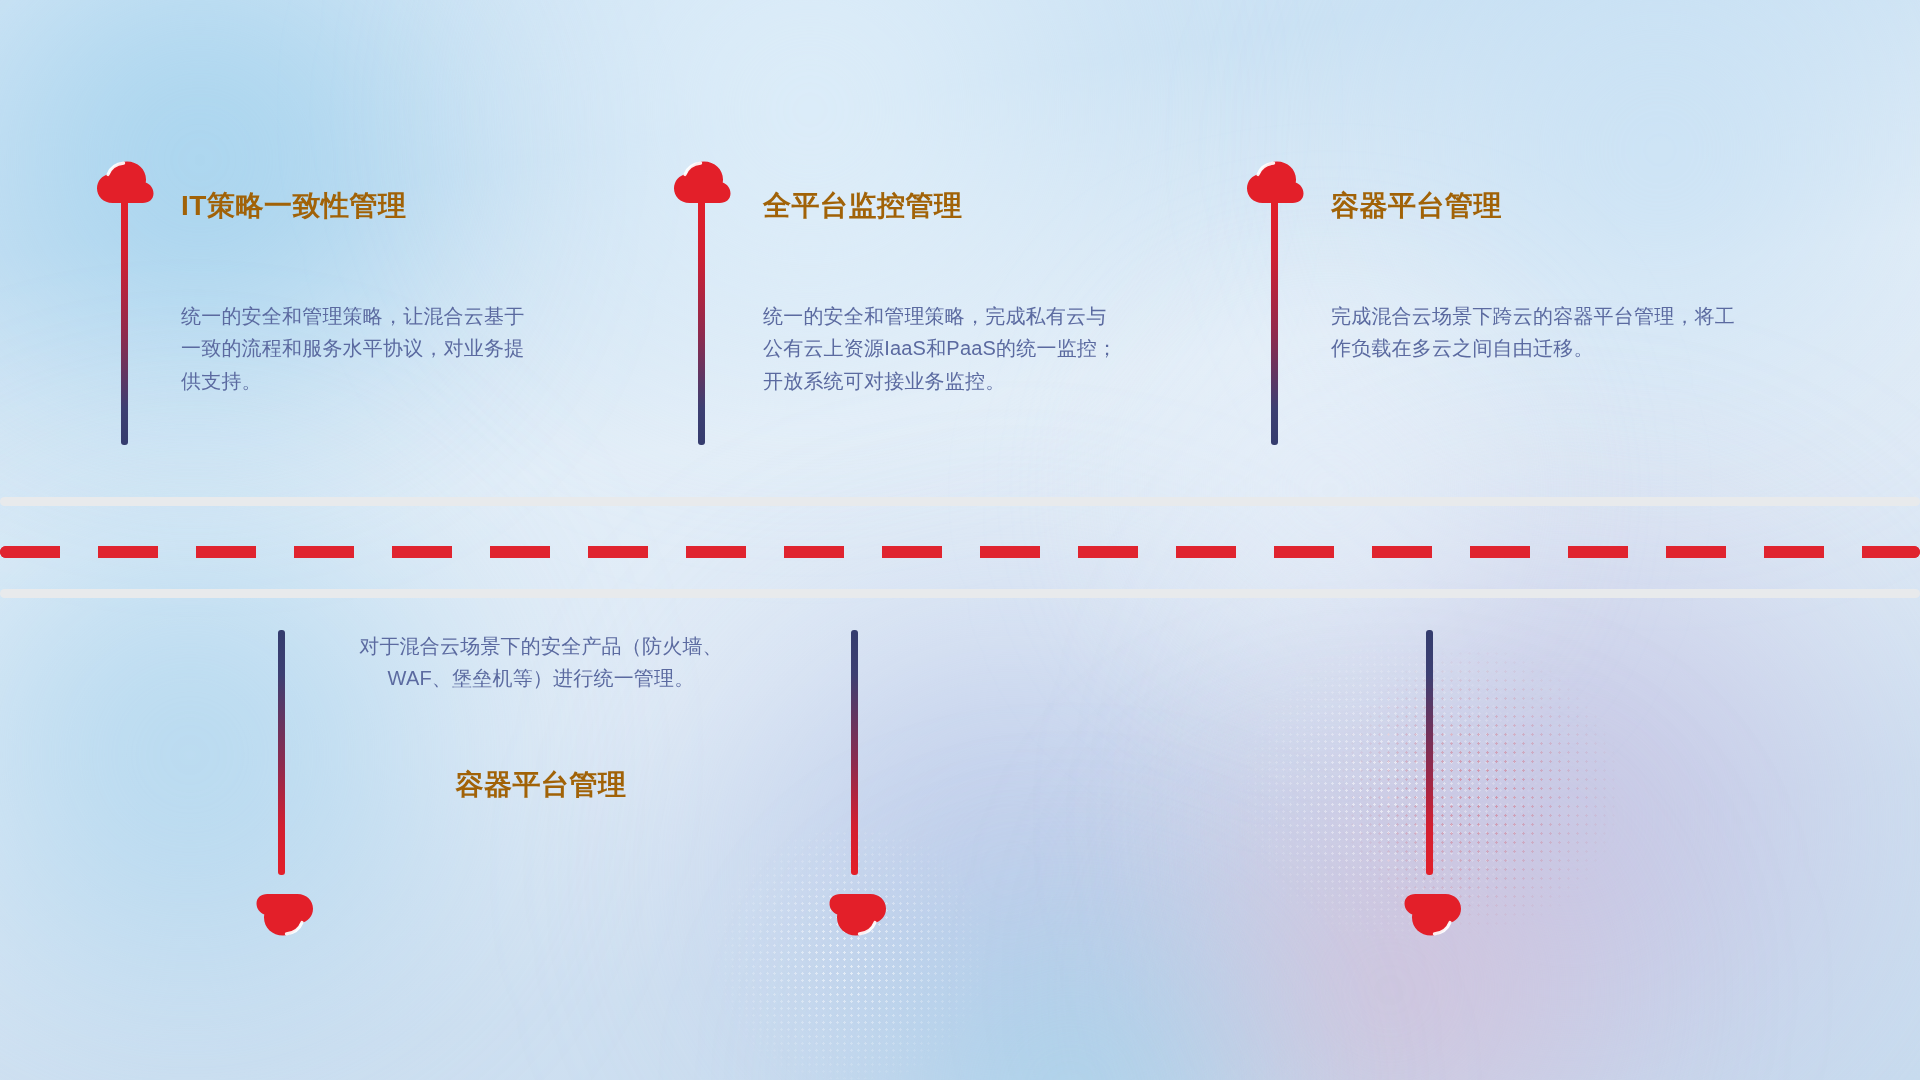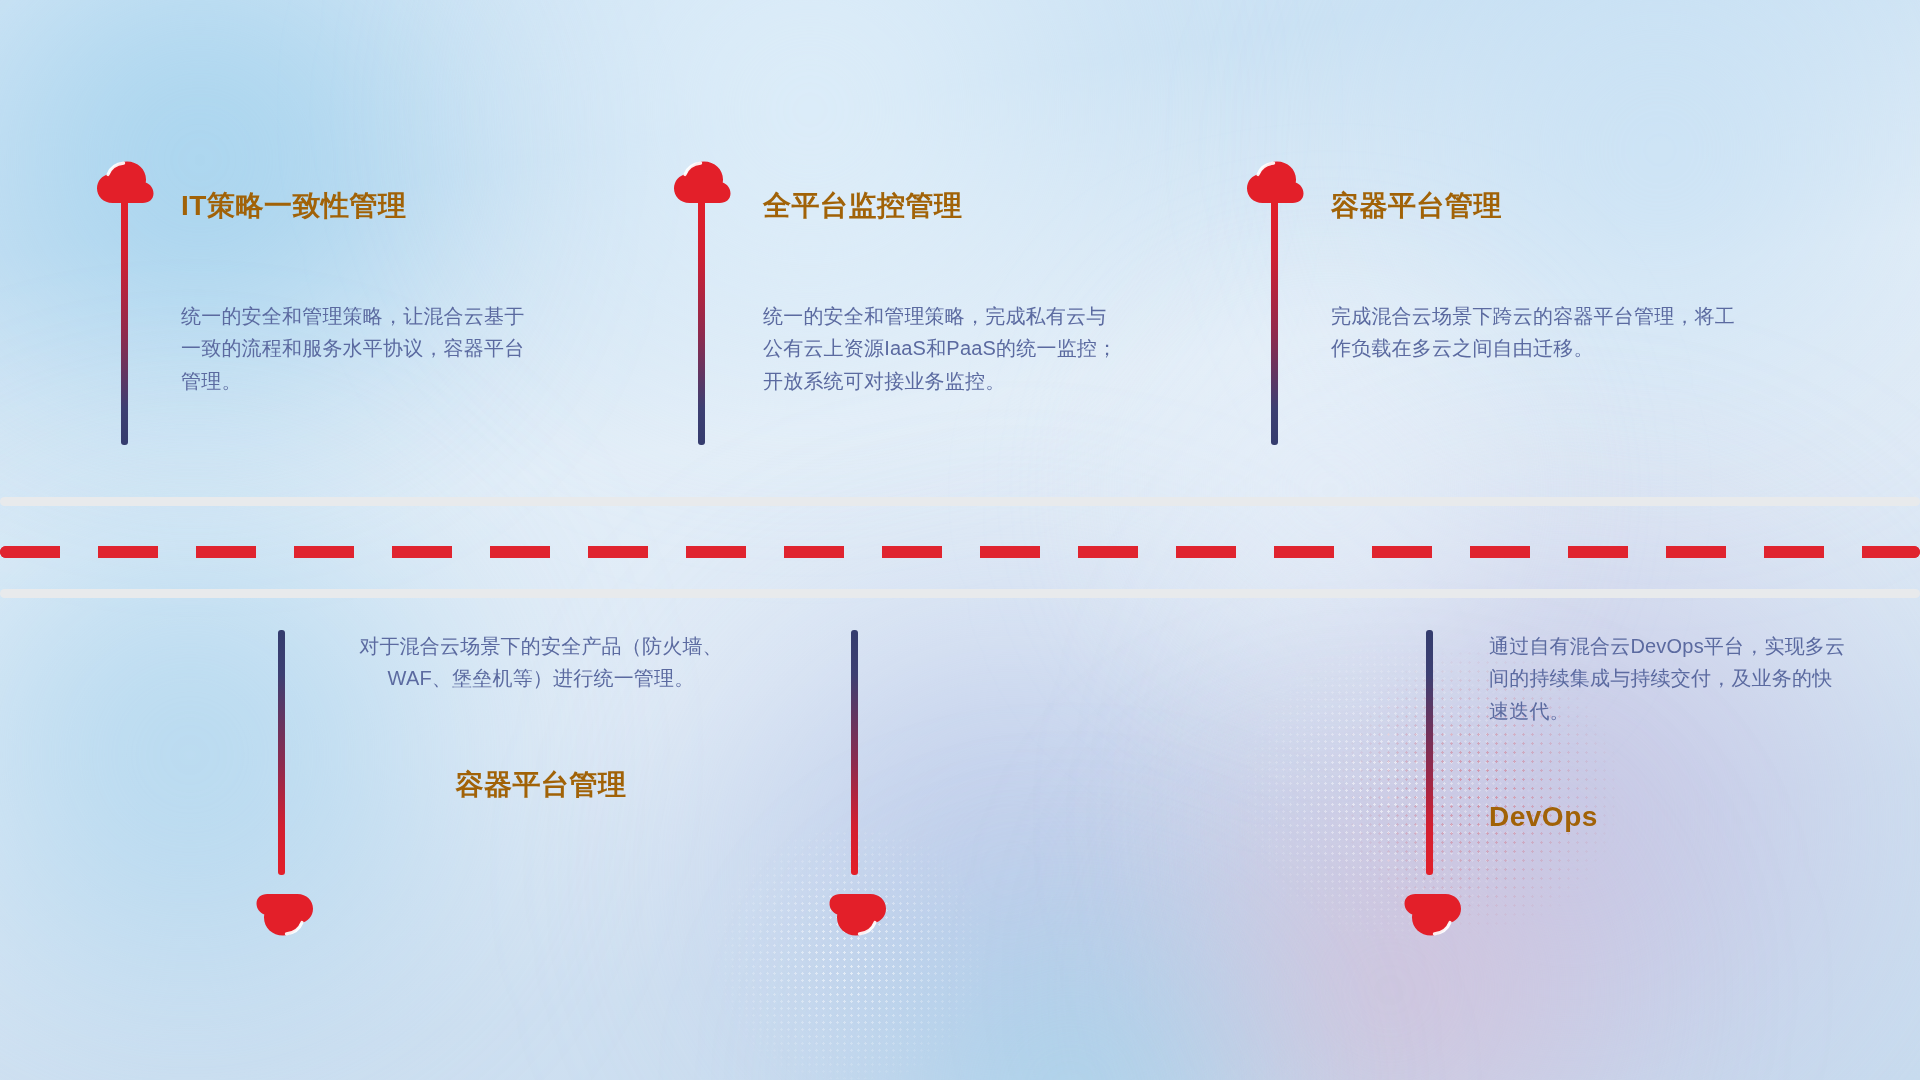--- a/index.html
+++ b/index.html
@@ -130,21 +130,21 @@
         <div class="cloud">
           <svg viewBox="0 0 60 44" xmlns="http://www.w3.org/2000/svg">
             <path d="M17.5 43C8.4 43 2 36.6 2 28.3c0-7.4 5.3-13.4 12.6-14.4C17.2 6.4 24 1.5 32 1.5c10.6 0 19 7.8 19 18.1 0 1 -.1 2 -.3 3 4.6 1.6 7.8 5.8 7.8 10.9 0 5.9-4.6 9.5-10.8 9.5z" fill="#e31f29"></path>
             <path d="M13 14.5c2.6-6.6 8.6-10.6 15.6-11.3" stroke="#ffffff" stroke-width="3.2" stroke-linecap="round" fill="none" opacity="0.92"></path>
           </svg>
         </div>
         <div class="stem stem-down"></div>
       </div>
       <div style="margin-left:26px;">
         <div class="title" style="margin-top:32px;">IT策略一致性管理</div>
-        <div class="desc" style="margin-top:80px; width:360px;">统一的安全和管理策略，让混合云基于一致的流程和服务水平协议，容器平台管理。</div>
+        <div class="desc" style="margin-top:80px; width:360px;">统一的安全和管理策略，让混合云基于一致的流程和服务水平协议，对业务提供支持。</div>
       </div>
     </div>
   </div>
 
   <div class="col col-top" style="left:672px; top:160px;">
     <div class="head">
       <div style="display:flex;flex-direction:column;align-items:flex-start;">
         <div class="cloud">
           <svg viewBox="0 0 60 44" xmlns="http://www.w3.org/2000/svg">
             <path d="M17.5 43C8.4 43 2 36.6 2 28.3c0-7.4 5.3-13.4 12.6-14.4C17.2 6.4 24 1.5 32 1.5c10.6 0 19 7.8 19 18.1 0 1 -.1 2 -.3 3 4.6 1.6 7.8 5.8 7.8 10.9 0 5.9-4.6 9.5-10.8 9.5z" fill="#e31f29"></path>
@@ -218,20 +218,16 @@
     <div style="display:flex; align-items:flex-start;">
       <div style="display:flex;flex-direction:column;align-items:flex-start;">
         <div class="stem stem-up"></div>
         <div class="cloud" style="margin-left:3px;margin-top:18px;transform:rotate(180deg);">
           <svg viewBox="0 0 60 44" xmlns="http://www.w3.org/2000/svg">
             <path d="M17.5 43C8.4 43 2 36.6 2 28.3c0-7.4 5.3-13.4 12.6-14.4C17.2 6.4 24 1.5 32 1.5c10.6 0 19 7.8 19 18.1 0 1 -.1 2 -.3 3 4.6 1.6 7.8 5.8 7.8 10.9 0 5.9-4.6 9.5-10.8 9.5z" fill="#e31f29"></path>
             <path d="M13 14.5c2.6-6.6 8.6-10.6 15.6-11.3" stroke="#ffffff" stroke-width="3.2" stroke-linecap="round" fill="none" opacity="0.92"></path>
           </svg>
         </div>
       </div>
-      <div style="margin-left:26px;">
-        <div class="desc" style="width:360px;">通过自有混合云DevOps平台，实现多云间的持续集成与持续交付，及业务的快速迭代。</div>
-        <div class="title" style="margin-top:76px; width:360px;">DevOps</div>
-      </div>
     </div>
   </div>
 
 </div>
 
 </body></html>

